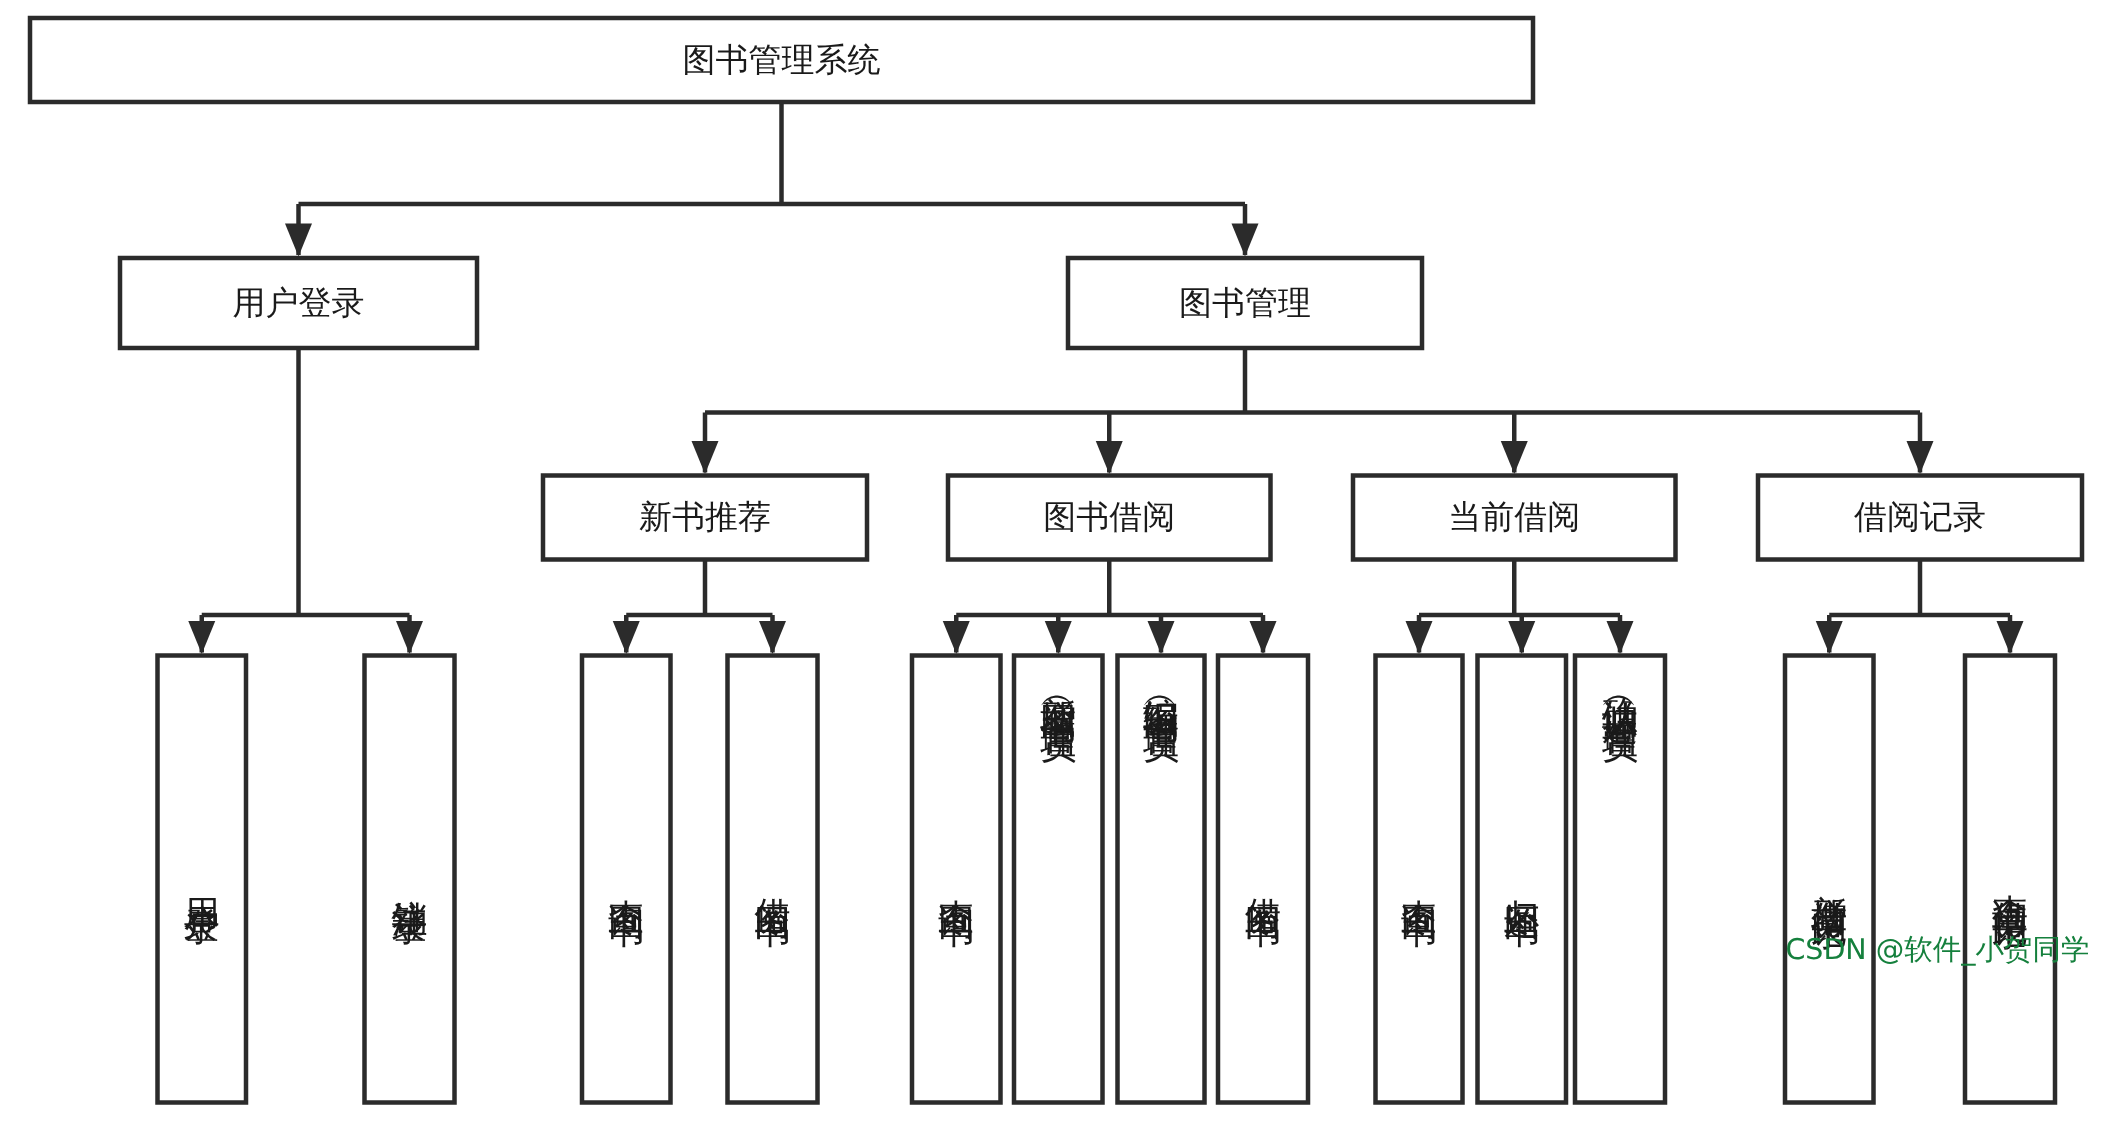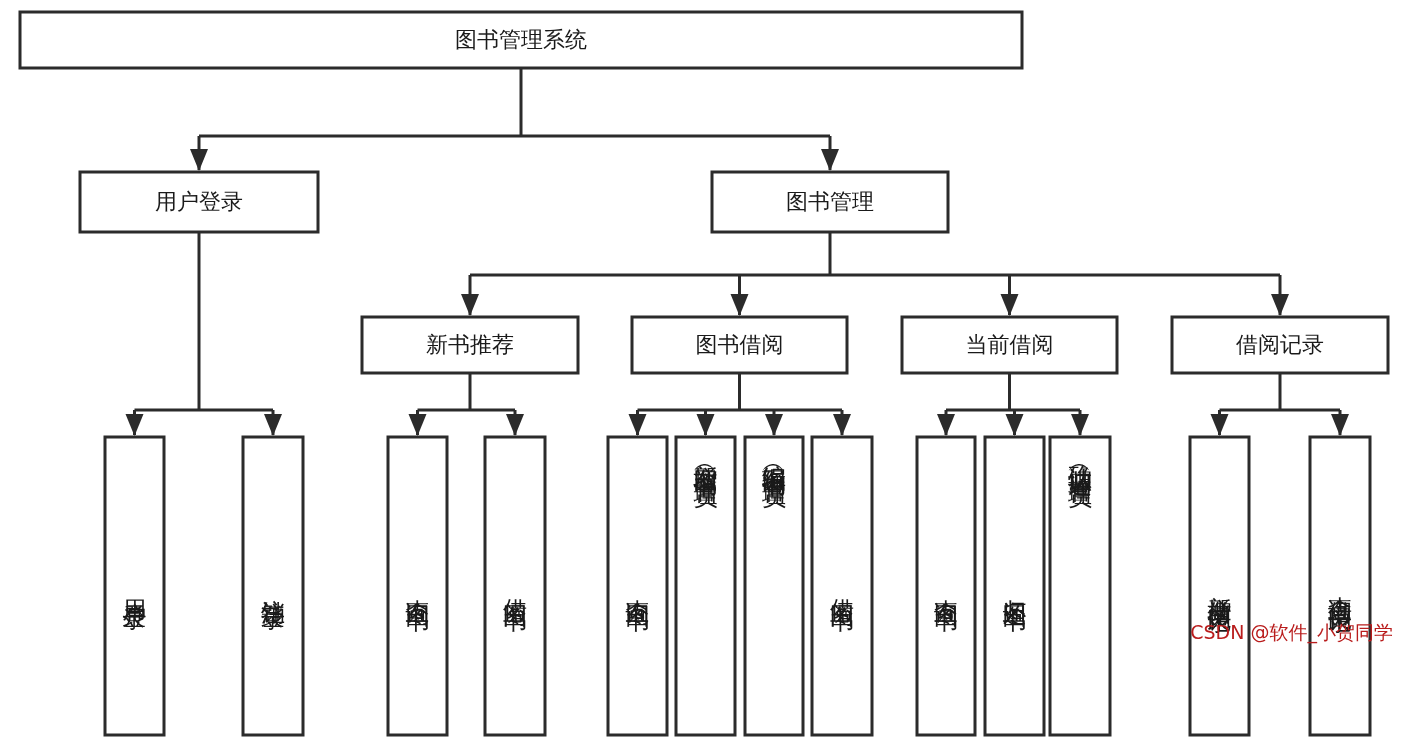--- a/index.html
+++ b/index.html
@@ -66,21 +66,21 @@
     color: #1a1a1a;
     letter-spacing: 3px;
     white-space: nowrap;
   }
   .watermark {
     position: absolute;
     right: 12px;
     bottom: 6px;
     font-family: "DejaVu Sans", "Liberation Sans", sans-serif;
     font-size: 19px;
-    color: #b91c1c;
+    color: #15803d;
     white-space: nowrap;
     pointer-events: none;
   }
 </style>
 </head>
 <body>
 
 <div id="diagram-root">
 
   <svg id="diagram-svg" viewBox="0 0 1405 747">

